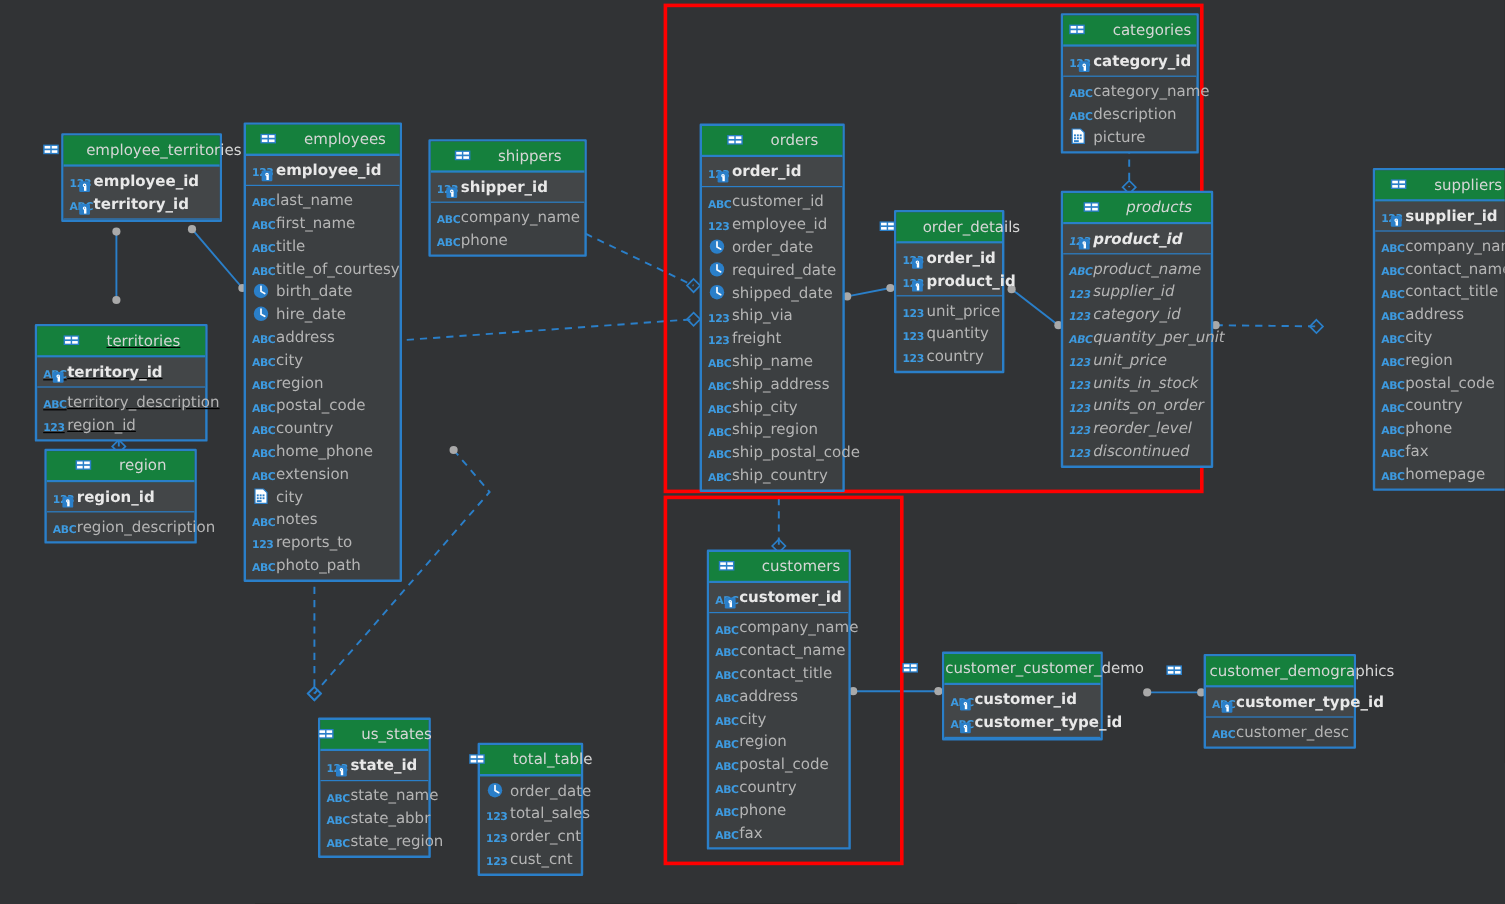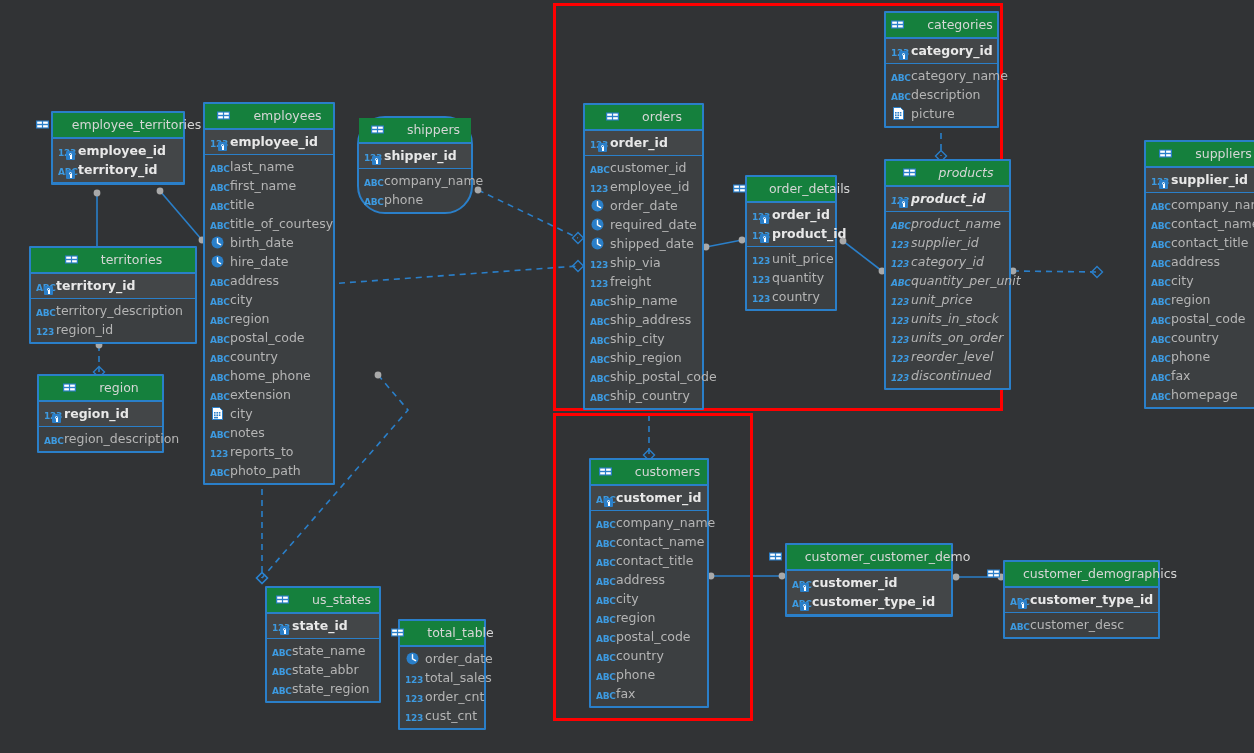--- a/index.html
+++ b/index.html
@@ -309,21 +309,21 @@
           <div class="col">
             <span class="ic"><span class="ic-txt">123</span></span>
             <span>reports_to</span>
           </div>
           <div class="col">
             <span class="ic"><span class="ic-txt">ABC</span></span>
             <span>photo_path</span>
           </div>
         </div>
       </div>
-      <div class="entity" style="left: 357px; top: 116px; width: 116px; border-radius: 28px;">
+      <div class="entity" style="left: 357px; top: 116px; width: 132px;">
         <div class="entity-header">
           <span class="ic">
             <svg width="15" height="15" viewBox="0 0 15 15">
               <rect x="1" y="3.5" width="13" height="8" fill="#2a7fc9"></rect>
               <rect x="2.2" y="4.6" width="4.7" height="2.2" fill="#ffffff"></rect>
               <rect x="8.1" y="4.6" width="4.7" height="2.2" fill="#ffffff"></rect>
               <rect x="2.2" y="8.2" width="4.7" height="2.2" fill="#ffffff"></rect>
               <rect x="8.1" y="8.2" width="4.7" height="2.2" fill="#ffffff"></rect>
             </svg>
           </span>
@@ -339,21 +339,21 @@
           <div class="col">
             <span class="ic"><span class="ic-txt">ABC</span></span>
             <span>company_name</span>
           </div>
           <div class="col">
             <span class="ic"><span class="ic-txt">ABC</span></span>
             <span>phone</span>
           </div>
         </div>
       </div>
-      <div class="entity" style="left: 29px; top: 246px; width: 168px;">
+      <div class="entity" style="left: 29px; top: 270px; width: 144px; text-decoration: underline;">
         <div class="entity-header">
           <span class="ic">
             <svg width="15" height="15" viewBox="0 0 15 15">
               <rect x="1" y="3.5" width="13" height="8" fill="#2a7fc9"></rect>
               <rect x="2.2" y="4.6" width="4.7" height="2.2" fill="#ffffff"></rect>
               <rect x="8.1" y="4.6" width="4.7" height="2.2" fill="#ffffff"></rect>
               <rect x="2.2" y="8.2" width="4.7" height="2.2" fill="#ffffff"></rect>
               <rect x="8.1" y="8.2" width="4.7" height="2.2" fill="#ffffff"></rect>
             </svg>
           </span>
@@ -753,21 +753,21 @@
           <div class="col">
             <span class="ic"><span class="ic-txt">ABC</span></span>
             <span>phone</span>
           </div>
           <div class="col">
             <span class="ic"><span class="ic-txt">ABC</span></span>
             <span>fax</span>
           </div>
         </div>
       </div>
-      <div class="entity" style="left: 785px; top: 543px; width: 168px;">
+      <div class="entity" style="left: 785px; top: 543px; width: 134px;">
         <div class="entity-header">
           <span class="ic">
             <svg width="15" height="15" viewBox="0 0 15 15">
               <rect x="1" y="3.5" width="13" height="8" fill="#2a7fc9"></rect>
               <rect x="2.2" y="4.6" width="4.7" height="2.2" fill="#ffffff"></rect>
               <rect x="8.1" y="4.6" width="4.7" height="2.2" fill="#ffffff"></rect>
               <rect x="2.2" y="8.2" width="4.7" height="2.2" fill="#ffffff"></rect>
               <rect x="8.1" y="8.2" width="4.7" height="2.2" fill="#ffffff"></rect>
             </svg>
           </span>
@@ -777,21 +777,21 @@
           <div class="col pk">
             <span class="ic"><span class="ic-txt">ABC</span><span class="keybadge"></span></span>
             <span>customer_id</span>
           </div>
           <div class="col pk">
             <span class="ic"><span class="ic-txt">ABC</span><span class="keybadge"></span></span>
             <span>customer_type_id</span>
           </div>
         </div>
       </div>
-      <div class="entity" style="left: 1003px; top: 560px; width: 157px;">
+      <div class="entity" style="left: 1003px; top: 545px; width: 127px;">
         <div class="entity-header">
           <span class="ic">
             <svg width="15" height="15" viewBox="0 0 15 15">
               <rect x="1" y="3.5" width="13" height="8" fill="#2a7fc9"></rect>
               <rect x="2.2" y="4.6" width="4.7" height="2.2" fill="#ffffff"></rect>
               <rect x="8.1" y="4.6" width="4.7" height="2.2" fill="#ffffff"></rect>
               <rect x="2.2" y="8.2" width="4.7" height="2.2" fill="#ffffff"></rect>
               <rect x="8.1" y="8.2" width="4.7" height="2.2" fill="#ffffff"></rect>
             </svg>
           </span>
@@ -803,21 +803,21 @@
             <span>customer_type_id</span>
           </div>
         </div>
         <div class="entity-cols">
           <div class="col">
             <span class="ic"><span class="ic-txt">ABC</span></span>
             <span>customer_desc</span>
           </div>
         </div>
       </div>
-      <div class="entity" style="left: 265px; top: 586px; width: 116px;">
+      <div class="entity" style="left: 265px; top: 598px; width: 94px;">
         <div class="entity-header">
           <span class="ic">
             <svg width="15" height="15" viewBox="0 0 15 15">
               <rect x="1" y="3.5" width="13" height="8" fill="#2a7fc9"></rect>
               <rect x="2.2" y="4.6" width="4.7" height="2.2" fill="#ffffff"></rect>
               <rect x="8.1" y="4.6" width="4.7" height="2.2" fill="#ffffff"></rect>
               <rect x="2.2" y="8.2" width="4.7" height="2.2" fill="#ffffff"></rect>
               <rect x="8.1" y="8.2" width="4.7" height="2.2" fill="#ffffff"></rect>
             </svg>
           </span>

